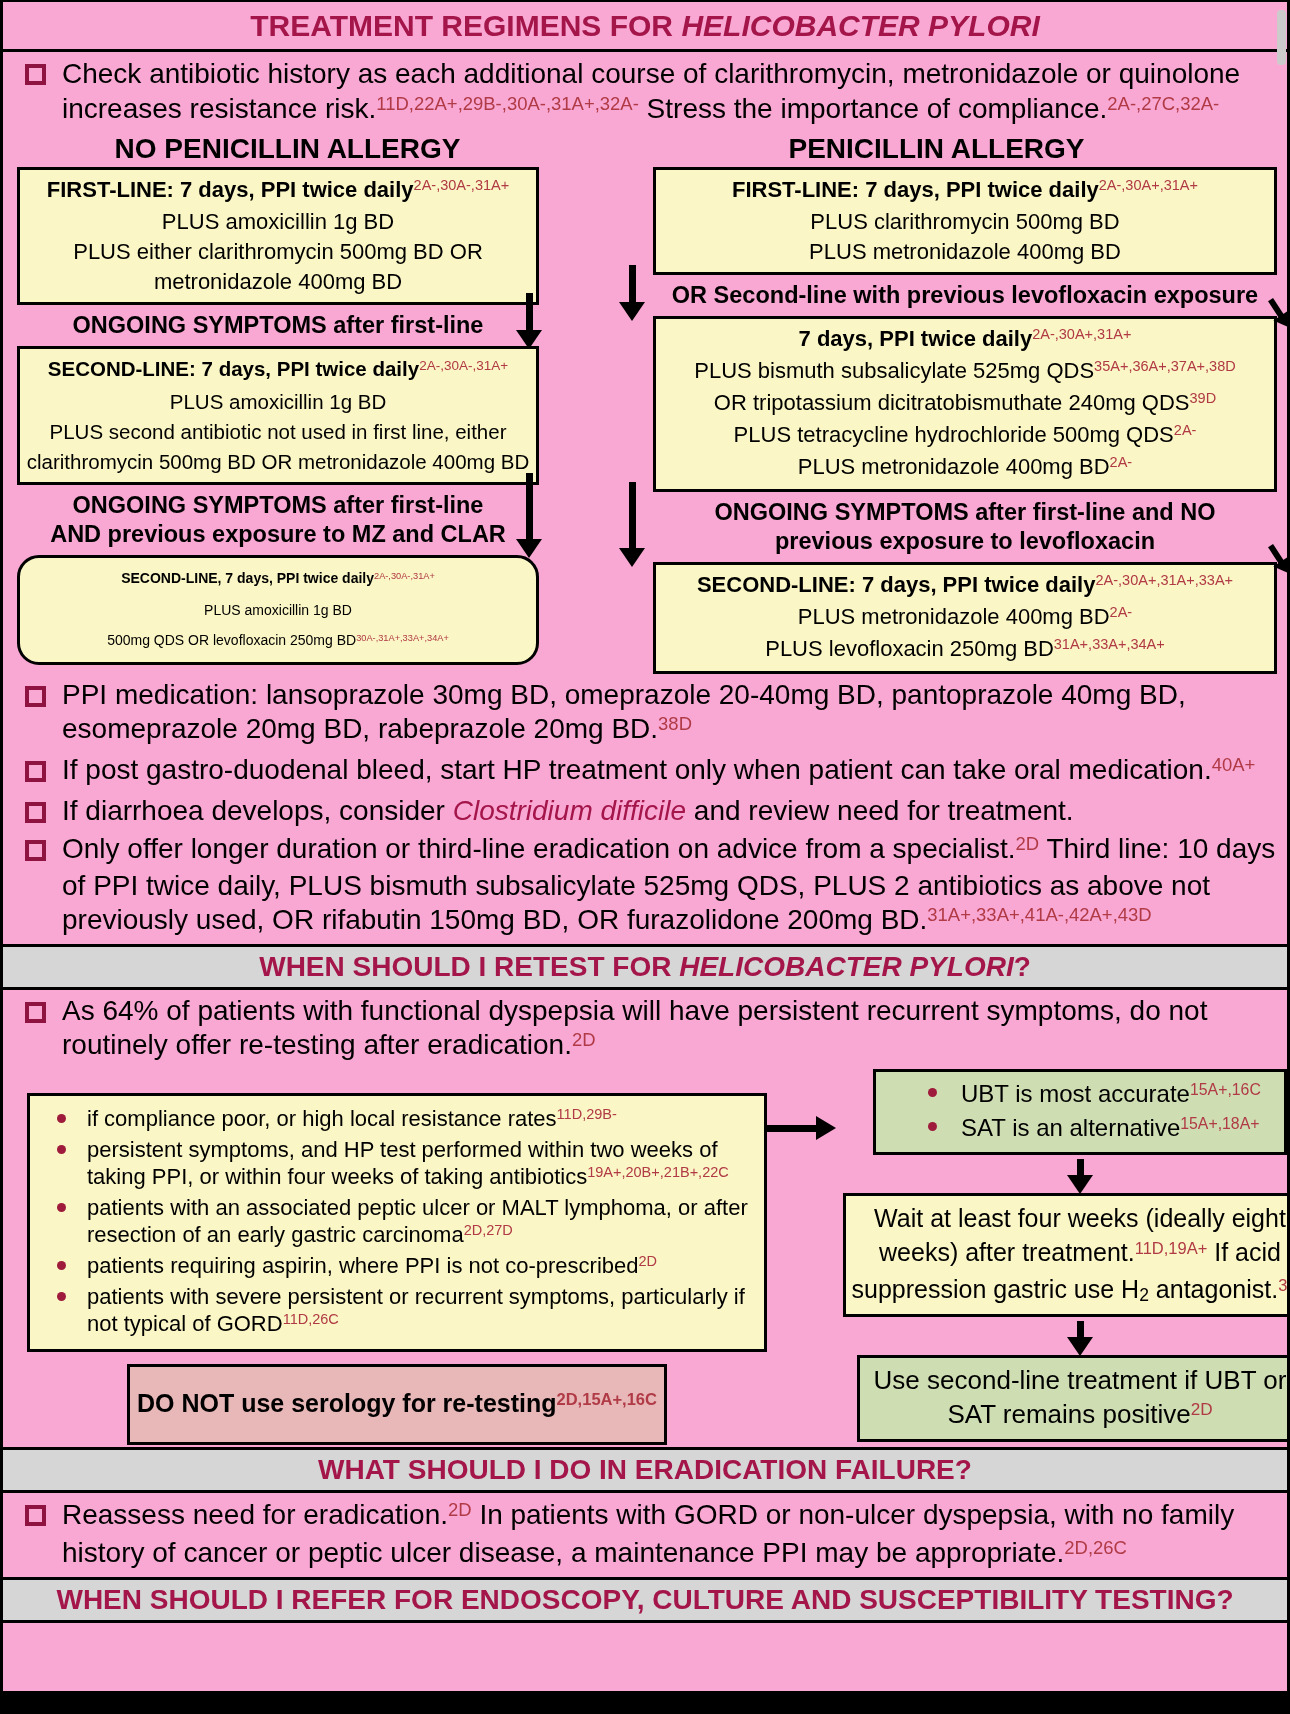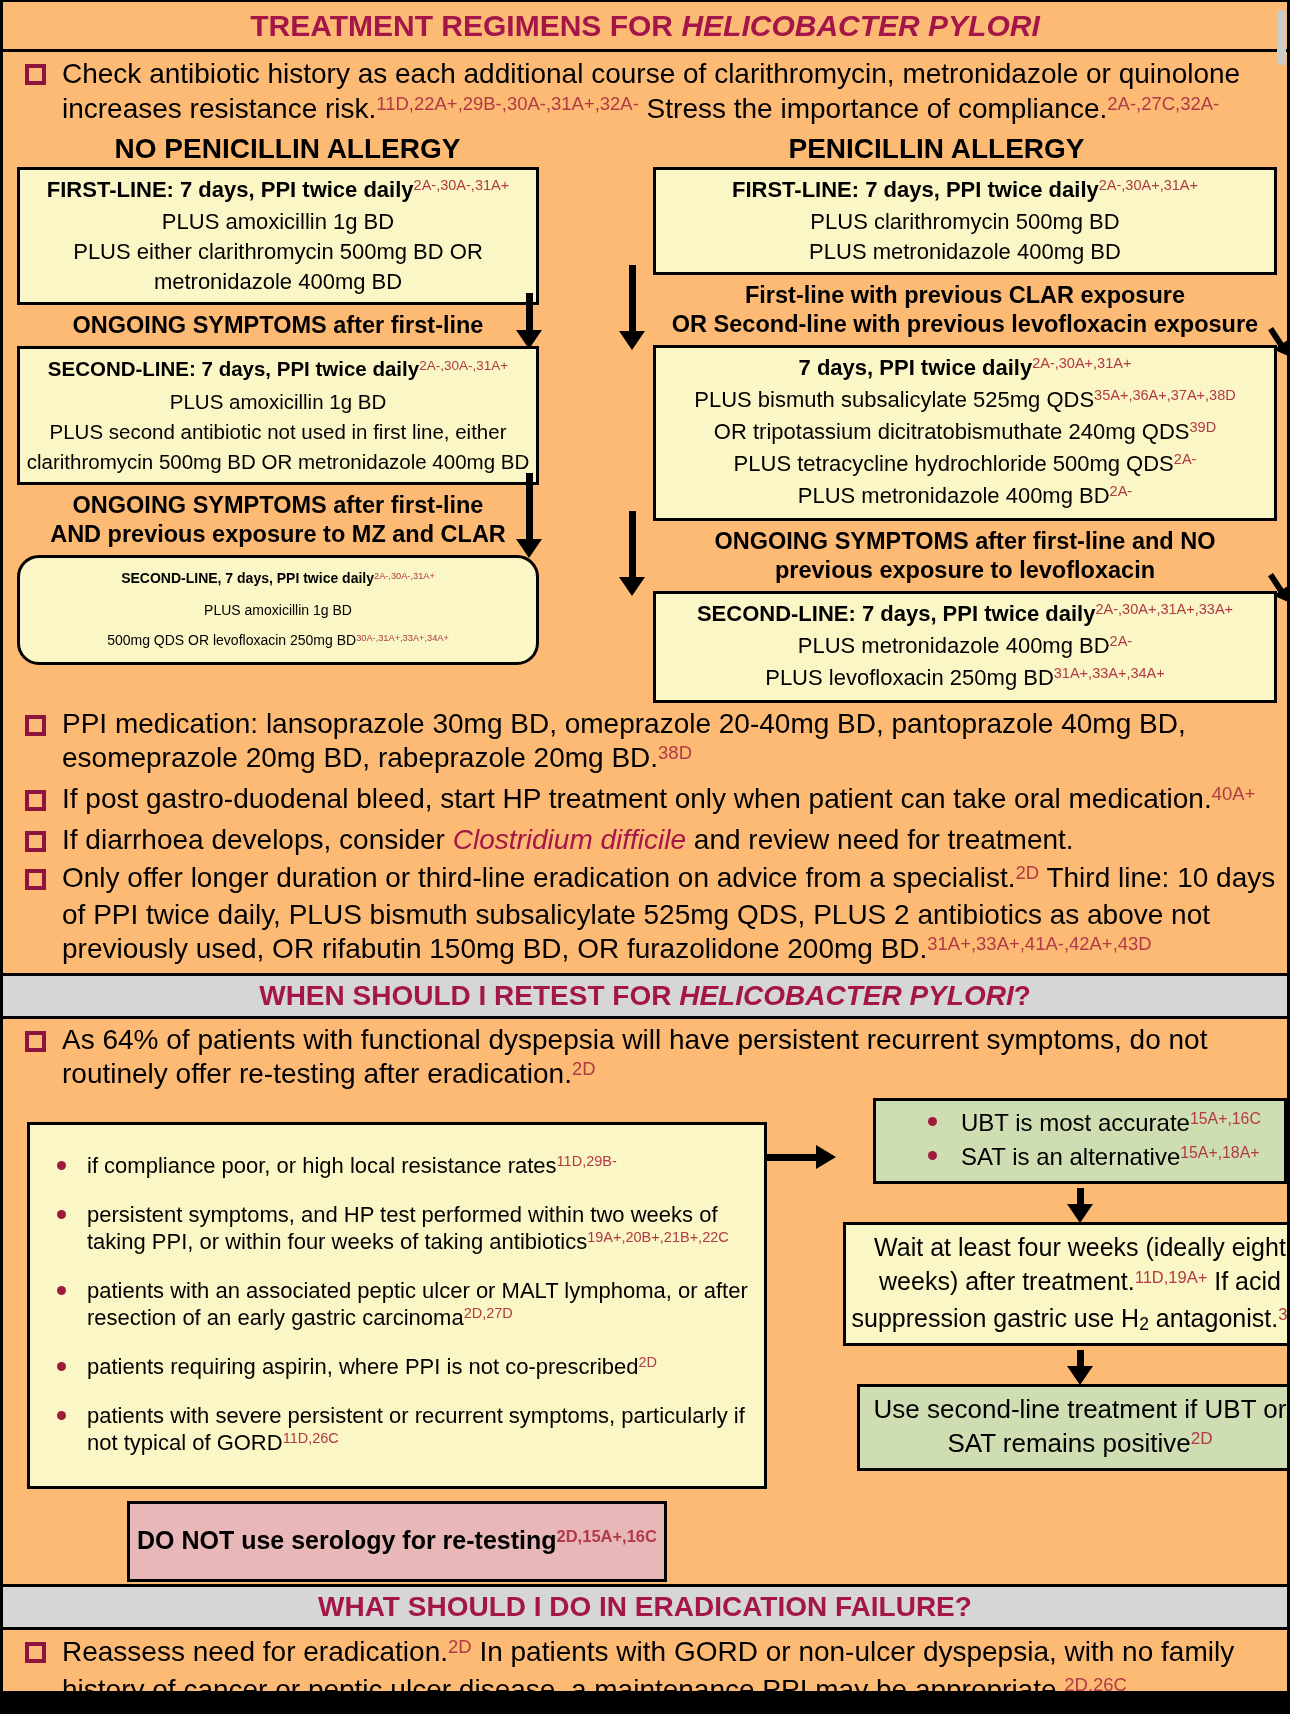--- a/index.html
+++ b/index.html
@@ -1,17 +1,17 @@
 <!DOCTYPE html>
 <html><head>
 <meta charset="utf-8">
 <style>
   html,body{margin:0;padding:0;background:#fff;}
   .page{position:relative;width:1290px;height:1714px;box-sizing:border-box;overflow:hidden;
-        background:#fdba74;border-left:3px solid #000;border-right:3px solid #000;border-top:2px solid #000;
+        background:#f9a8d4;border-left:3px solid #000;border-right:3px solid #000;border-top:2px solid #000;
         font-family:"Liberation Sans",sans-serif;color:#000;}
   .title-band{text-align:center;font-weight:bold;font-size:30px;color:#A4164A;
               padding:7px 0 6px;border-bottom:3px solid #000;}
   .inner{padding:0 8px 0 12px;}
   .scroll-thumb{position:absolute;right:1px;top:8px;width:9px;height:55px;background:#cbcbcb;border-radius:4px;z-index:5;}
 
   
   .check-item{display:flex;align-items:flex-start;margin:4px 0;}
   .checkbox{flex:0 0 auto;width:13px;height:13px;border:4px solid #8E1340;margin:8px 16px 0 10px;}
   .ci-text{flex:1;font-size:28px;line-height:34px;}
@@ -40,21 +40,21 @@
                  border-left:9px solid transparent;border-right:9px solid transparent;border-top:14px solid #000;}
 
   
   .band{background:#D6D6D6;border-top:3px solid #000;border-bottom:3px solid #000;color:#A4164A;
         font-weight:bold;font-size:28px;text-align:center;padding:4px 13px;margin:2px -8px 2px -12px;}
 
   
   .retest-row{display:flex;}
   .retest-left{flex:0 0 auto;width:752px;display:flex;flex-direction:column;}
   .criteria-box{margin:24px 0 0 12px;border:3px solid #000;background:#FBF6C5;font-size:22px;line-height:27px;padding:8px 4px 8px 0;}
-  .c-item{display:flex;margin:19px 0;}
+  .c-item{display:flex;margin:1px 0;}
   .dot{flex:0 0 auto;width:9px;height:9px;border-radius:50%;background:#9E1B3C;margin:9px 21px 0 27px;}
   .pink-box{margin:12px 0 0 112px;width:540px;box-sizing:border-box;border:3px solid #000;background:#E8B7B8;
             text-align:center;font-weight:bold;font-size:25px;line-height:30px;padding:21px 2px;}
   .harrow{flex:0 0 auto;width:50px;height:7px;background:#000;margin:56px 26px 0 0;position:relative;}
   .harrow::after{content:"";position:absolute;right:-19px;top:-9px;
                  border-top:12.5px solid transparent;border-bottom:12.5px solid transparent;border-left:20px solid #000;}
   .retest-stack{flex:1;display:flex;flex-direction:column;align-items:center;}
   .gbox{border:3px solid #000;background:#CFDDB2;box-sizing:border-box;}
   .g1{width:414px;font-size:24px;line-height:31px;padding:6px 0;}
   .g-item{display:flex;text-align:left;}
@@ -127,21 +127,20 @@
 
       <div class="fcol-right">
         <div class="fbox fz22">
           <div><span class="seg-b">FIRST-LINE: 7 days, PPI twice daily</span><span class="seg-sup">2A-,30A+,31A+</span></div>
           <div><span>PLUS clarithromycin 500mg BD</span></div>
           <div><span>PLUS metronidazole 400mg BD</span></div>
         </div>
         <div class="flabel flabel-right">
           <span class="varrow"></span>
           <span class="carrow"></span>
-          <div><span>First-line with previous CLAR exposure</span></div>
           <div><span>OR Second-line with previous levofloxacin exposure</span></div>
         </div>
         <div class="fbox fz22">
           <div><span class="seg-b">7 days, PPI twice daily</span><span class="seg-sup">2A-,30A+,31A+</span></div>
           <div><span>PLUS bismuth subsalicylate 525mg QDS</span><span class="seg-sup">35A+,36A+,37A+,38D</span></div>
           <div><span>OR tripotassium dicitratobismuthate 240mg QDS</span><span class="seg-sup">39D</span></div>
           <div><span>PLUS tetracycline hydrochloride 500mg QDS</span><span class="seg-sup">2A-</span></div>
           <div><span>PLUS metronidazole 400mg BD</span><span class="seg-sup">2A-</span></div>
         </div>
         <div class="flabel flabel-right">

